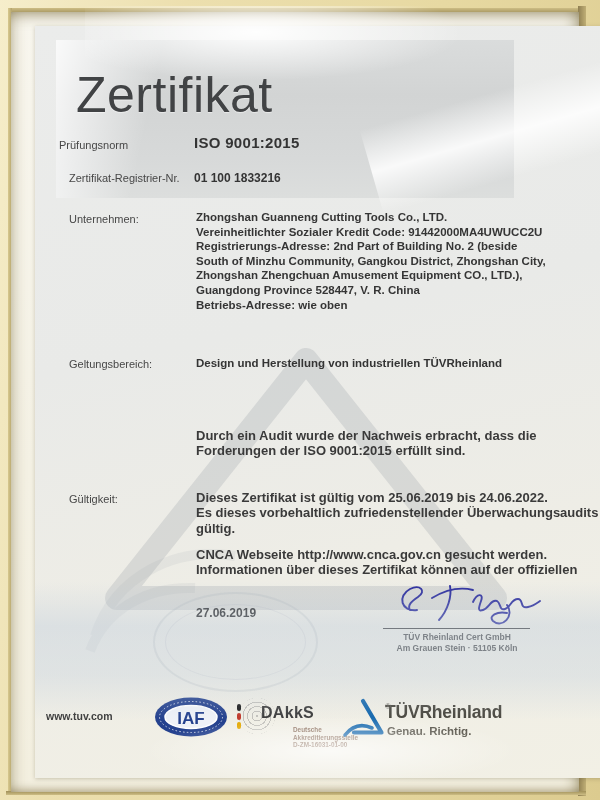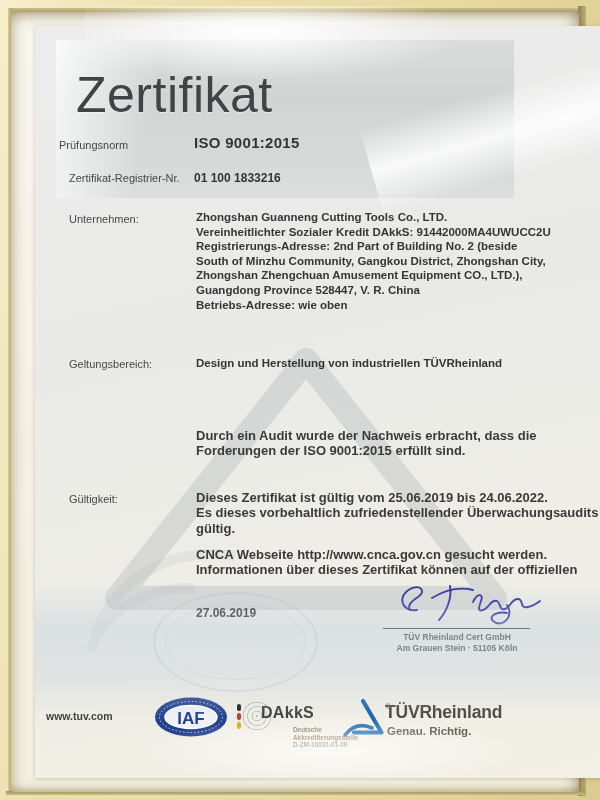--- a/index.html
+++ b/index.html
@@ -108,21 +108,21 @@
         <div class="cert-title" style="position:absolute;">Zertifikat</div>
       </div>
       <div class="lbl" style="left:24px; top:113px;">Prüfungsnorm</div>
       <div class="b std-val" style="left:159px; top:108px;">ISO 9001:2015</div>
       <div class="lbl" style="left:34px; top:146px;">Zertifikat-Registrier-Nr.</div>
       <div class="b reg-val" style="left:159px; top:145px;">01 100 1833216</div>
 
       <div class="lbl" style="left:34px; top:187px;">Unternehmen:</div>
       <div class="company" style="left:161px; top:184px;">
         <div>Zhongshan Guanneng Cutting Tools Co., LTD.</div>
-        <div>Vereinheitlichter Sozialer Kredit DAkkS: 91442000MA4UWUCC2U</div>
+        <div>Vereinheitlichter Sozialer Kredit Code: 91442000MA4UWUCC2U</div>
         <div>Registrierungs-Adresse: 2nd Part of Building No. 2 (beside</div>
         <div>South of Minzhu Community, Gangkou District, Zhongshan City,</div>
         <div>Zhongshan Zhengchuan Amusement Equipment CO., LTD.),</div>
         <div>Guangdong Province 528447, V. R. China</div>
         <div>Betriebs-Adresse: wie oben</div>
       </div>
 
       <div class="lbl" style="left:34px; top:332px;">Geltungsbereich:</div>
       <div class="b scope-val" style="left:161px; top:331px;">Design und Herstellung von industriellen TÜVRheinland</div>
 

